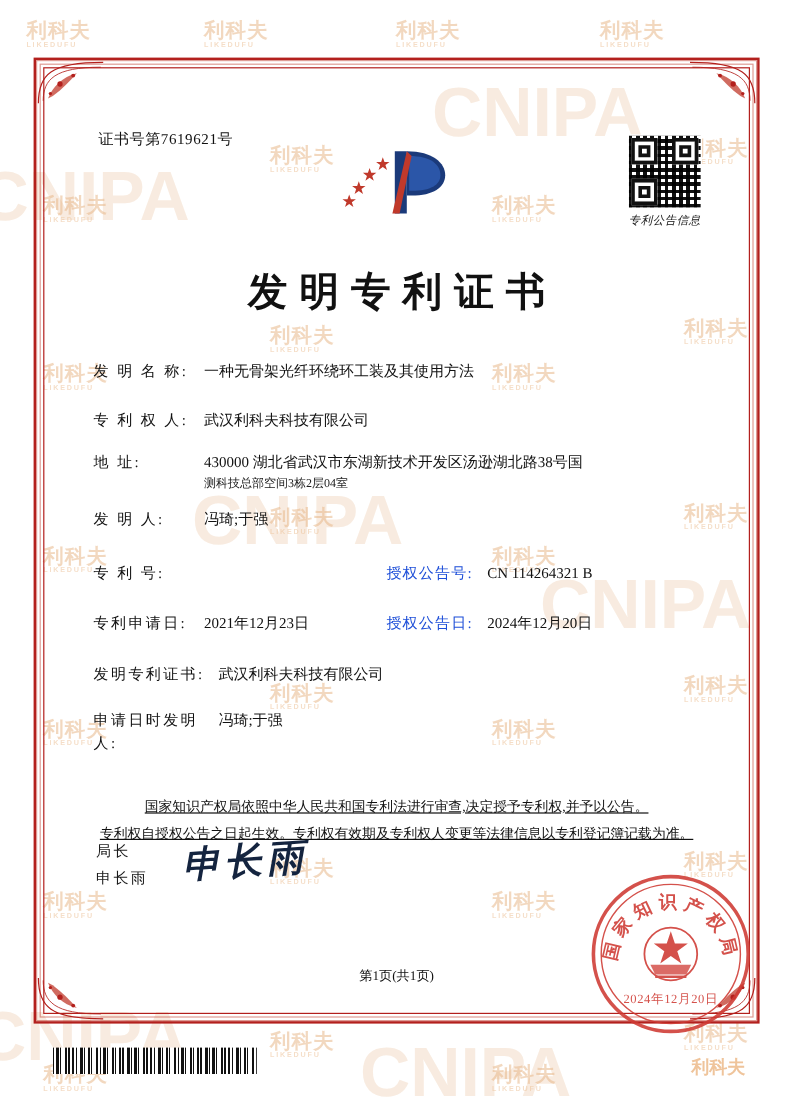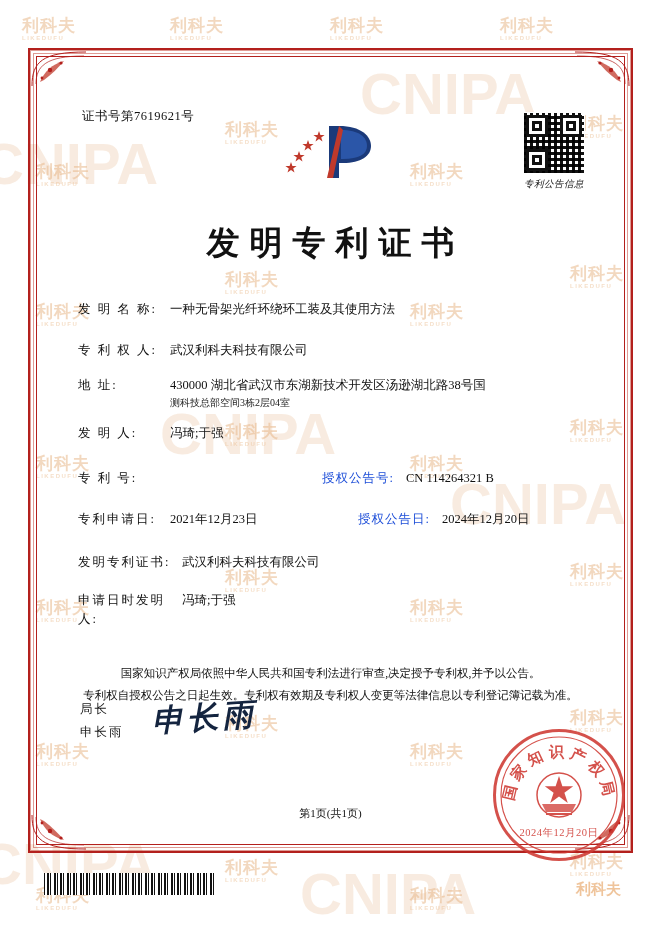--- a/index.html
+++ b/index.html
@@ -209,21 +209,21 @@
     font-size: 10px;
   }
 
   .statement {
     margin-top: 26px;
     padding: 0 14px;
     font-size: 11.5px;
     line-height: 1.9;
     color: #111;
   }
-  .statement p { margin: 0; text-align: center; }
+  .statement p { margin: 0; text-align: center; text-decoration: underline; }
 
   
   .sign-block {
     position: absolute;
     left: 20px;
     bottom: 92px;
     font-size: 12.5px;
     line-height: 1.8;
     letter-spacing: 2px;
   }
@@ -453,21 +453,21 @@
     <div class="row" style="margin-top:26px;">
       <div class="half-left">
         <div class="lbl">专 利 号:</div>
       </div>
       <div class="half">
         <div class="val2-lbl">授权公告号:</div>
         <div class="val2">CN 114264321 B</div>
       </div>
     </div>
 
-    <div class="row" style="margin-top:22px;gap:36px;">
+    <div class="row" style="margin-top:22px;">
       <div class="half-left">
         <div class="lbl">专利申请日:</div>
         <div class="val">2021年12月23日</div>
       </div>
       <div class="half">
         <div class="val2-lbl">授权公告日:</div>
         <div class="val2">2024年12月20日</div>
       </div>
     </div>
 

